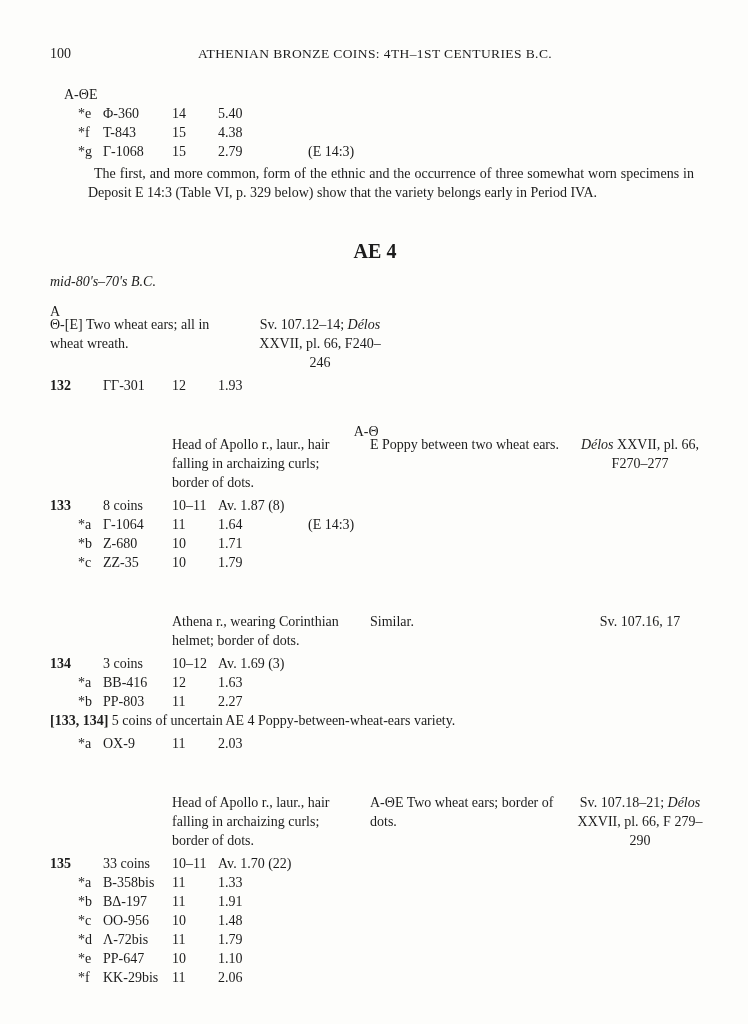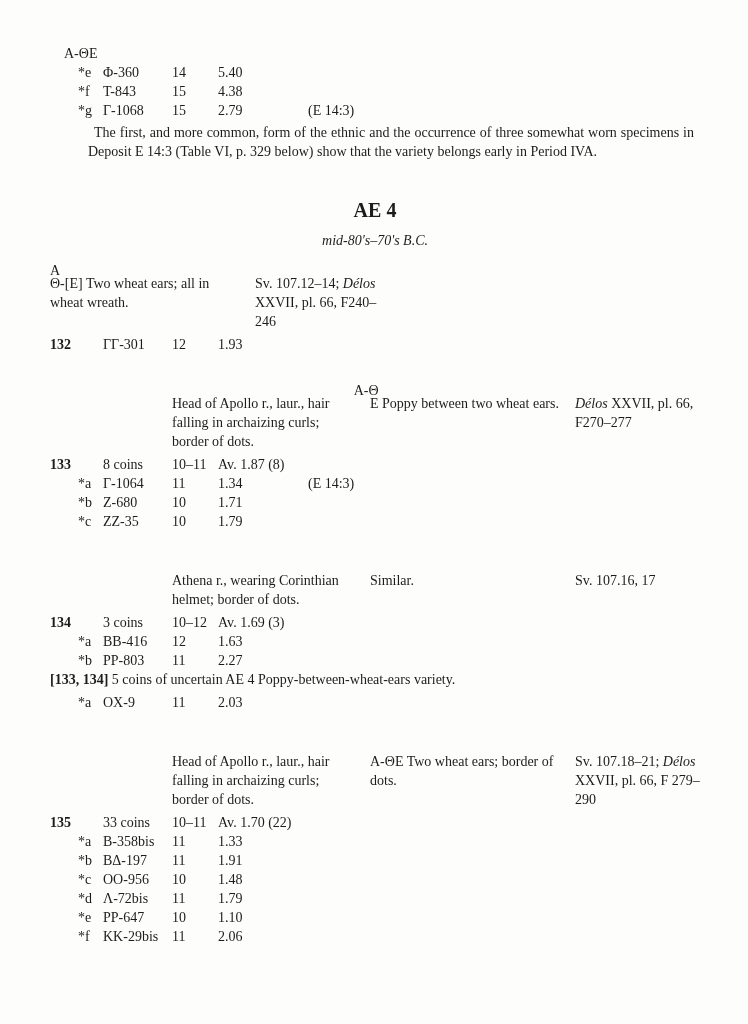--- a/index.html
+++ b/index.html
@@ -18,40 +18,44 @@
   .row{display:flex;}
   .cA{width:53px;flex:none;box-sizing:border-box;}
   .cA.star{padding-left:28px;}
   .cA.num{font-weight:bold;}
   .cB{width:69px;flex:none;}
   .cC{width:46px;flex:none;}
   .cD{width:90px;flex:none;}
   .cE{flex:1;}
   .para{margin:3px 0 0 38px;width:606px;text-indent:6px;text-align:justify;}
   .sec-head{margin:40px 0 0;text-align:center;font-weight:bold;font-size:20px;}
-  .sec-date{margin:11px 0 0;text-align:center;font-style:italic;}
+  .sec-date{margin:11px 0 0;font-style:italic;}
   .desc{display:flex;align-items:flex-start;}
   .mt24{margin-top:24px;}
   .mt40{margin-top:40px;}
   .obv{width:198px;margin-left:122px;padding-right:18px;box-sizing:border-box;flex:none;}
   .rev{width:205px;padding-right:14px;box-sizing:border-box;flex:none;}
-  .ref{width:130px;flex:none;}
+  .ref{width:130px;flex:none;text-align:center;}
   .stack{position:relative;display:inline-block;}
   .stack .top{position:absolute;bottom:78%;left:0;line-height:14px;white-space:nowrap;}
   .stack.alt .top{left:auto;right:0;}
   .sumrow{margin-top:4px;}
   .unc{}
   .bold{font-weight:bold;}
   i{font-style:italic;}
 </style>
 </head>
 <body>
 
 <div class="page">
 
+  <div class="page-header">
+    <span class="page-num">100</span>
+    <span class="page-title">ATHENIAN BRONZE COINS: 4TH–1ST CENTURIES B.C.</span>
+  </div>
 
   <div class="ethnic">A-ΘE</div>
 
   <div class="row">
     <span class="cA star">*e</span>
     <span class="cB">Φ-360</span>
     <span class="cC">14</span>
     <span class="cD">5.40</span>
     <span class="cE"></span>
   </div>
@@ -94,21 +98,21 @@
   <div class="row sumrow">
     <span class="cA num">133</span>
     <span class="cB">8 coins</span>
     <span class="cC">10–11</span>
     <span class="cD">Av. 1.87 (8)</span>
   </div>
   <div class="row">
     <span class="cA star">*a</span>
     <span class="cB">Γ-1064</span>
     <span class="cC">11</span>
-    <span class="cD">1.34</span>
+    <span class="cD">1.64</span>
     <span class="cE">(E 14:3)</span>
   </div>
   <div class="row">
     <span class="cA star">*b</span>
     <span class="cB">Z-680</span>
     <span class="cC">10</span>
     <span class="cD">1.71</span>
     <span class="cE"></span>
   </div>
   <div class="row">

